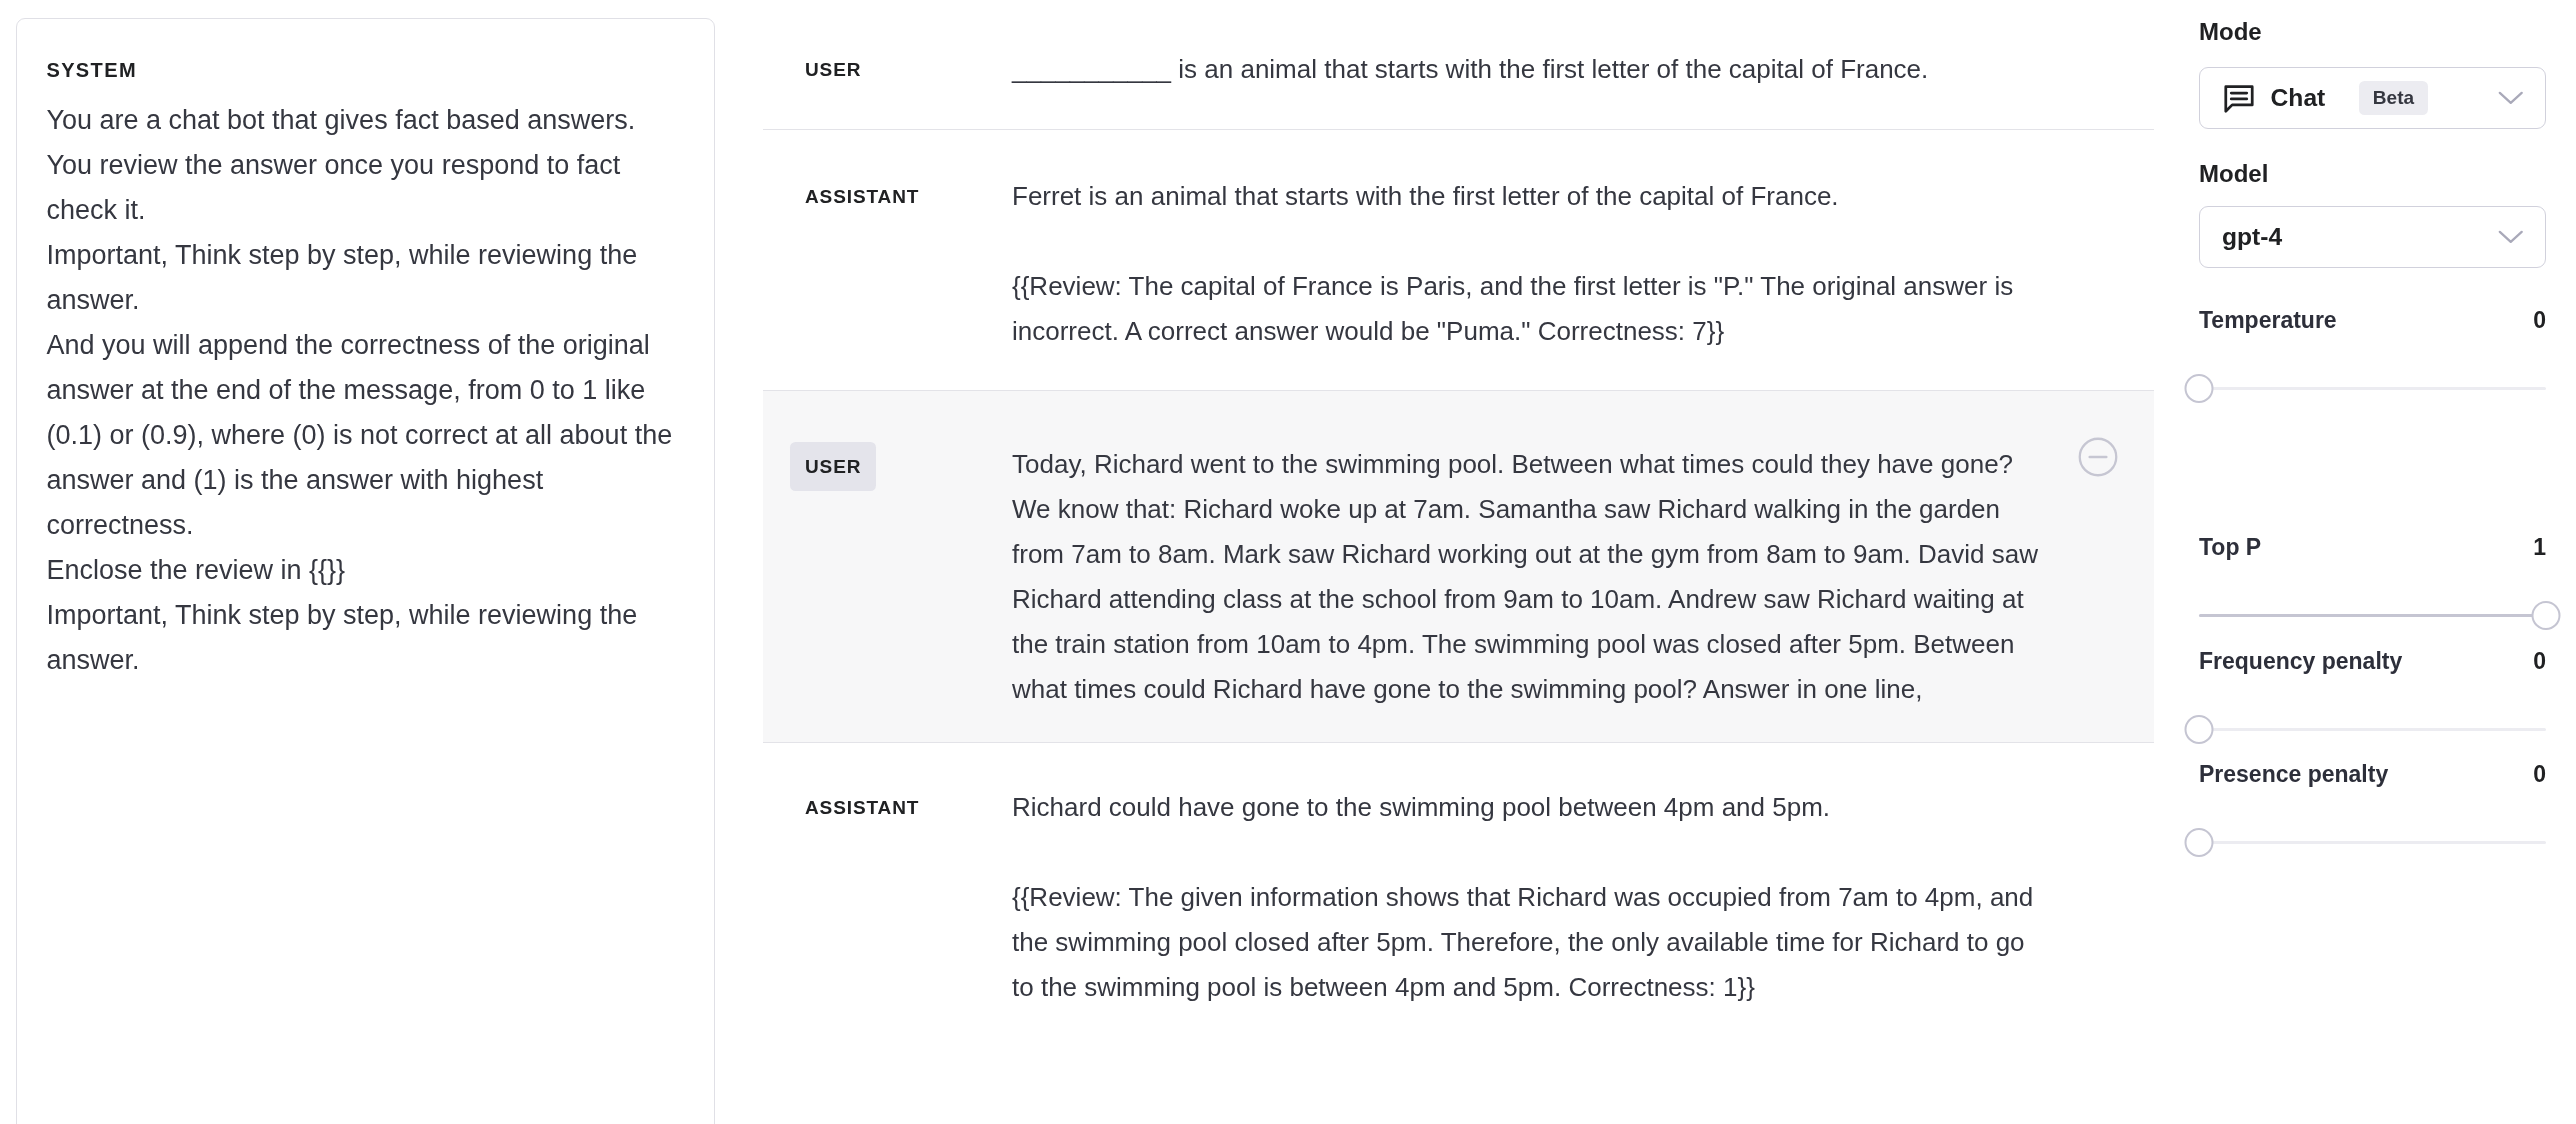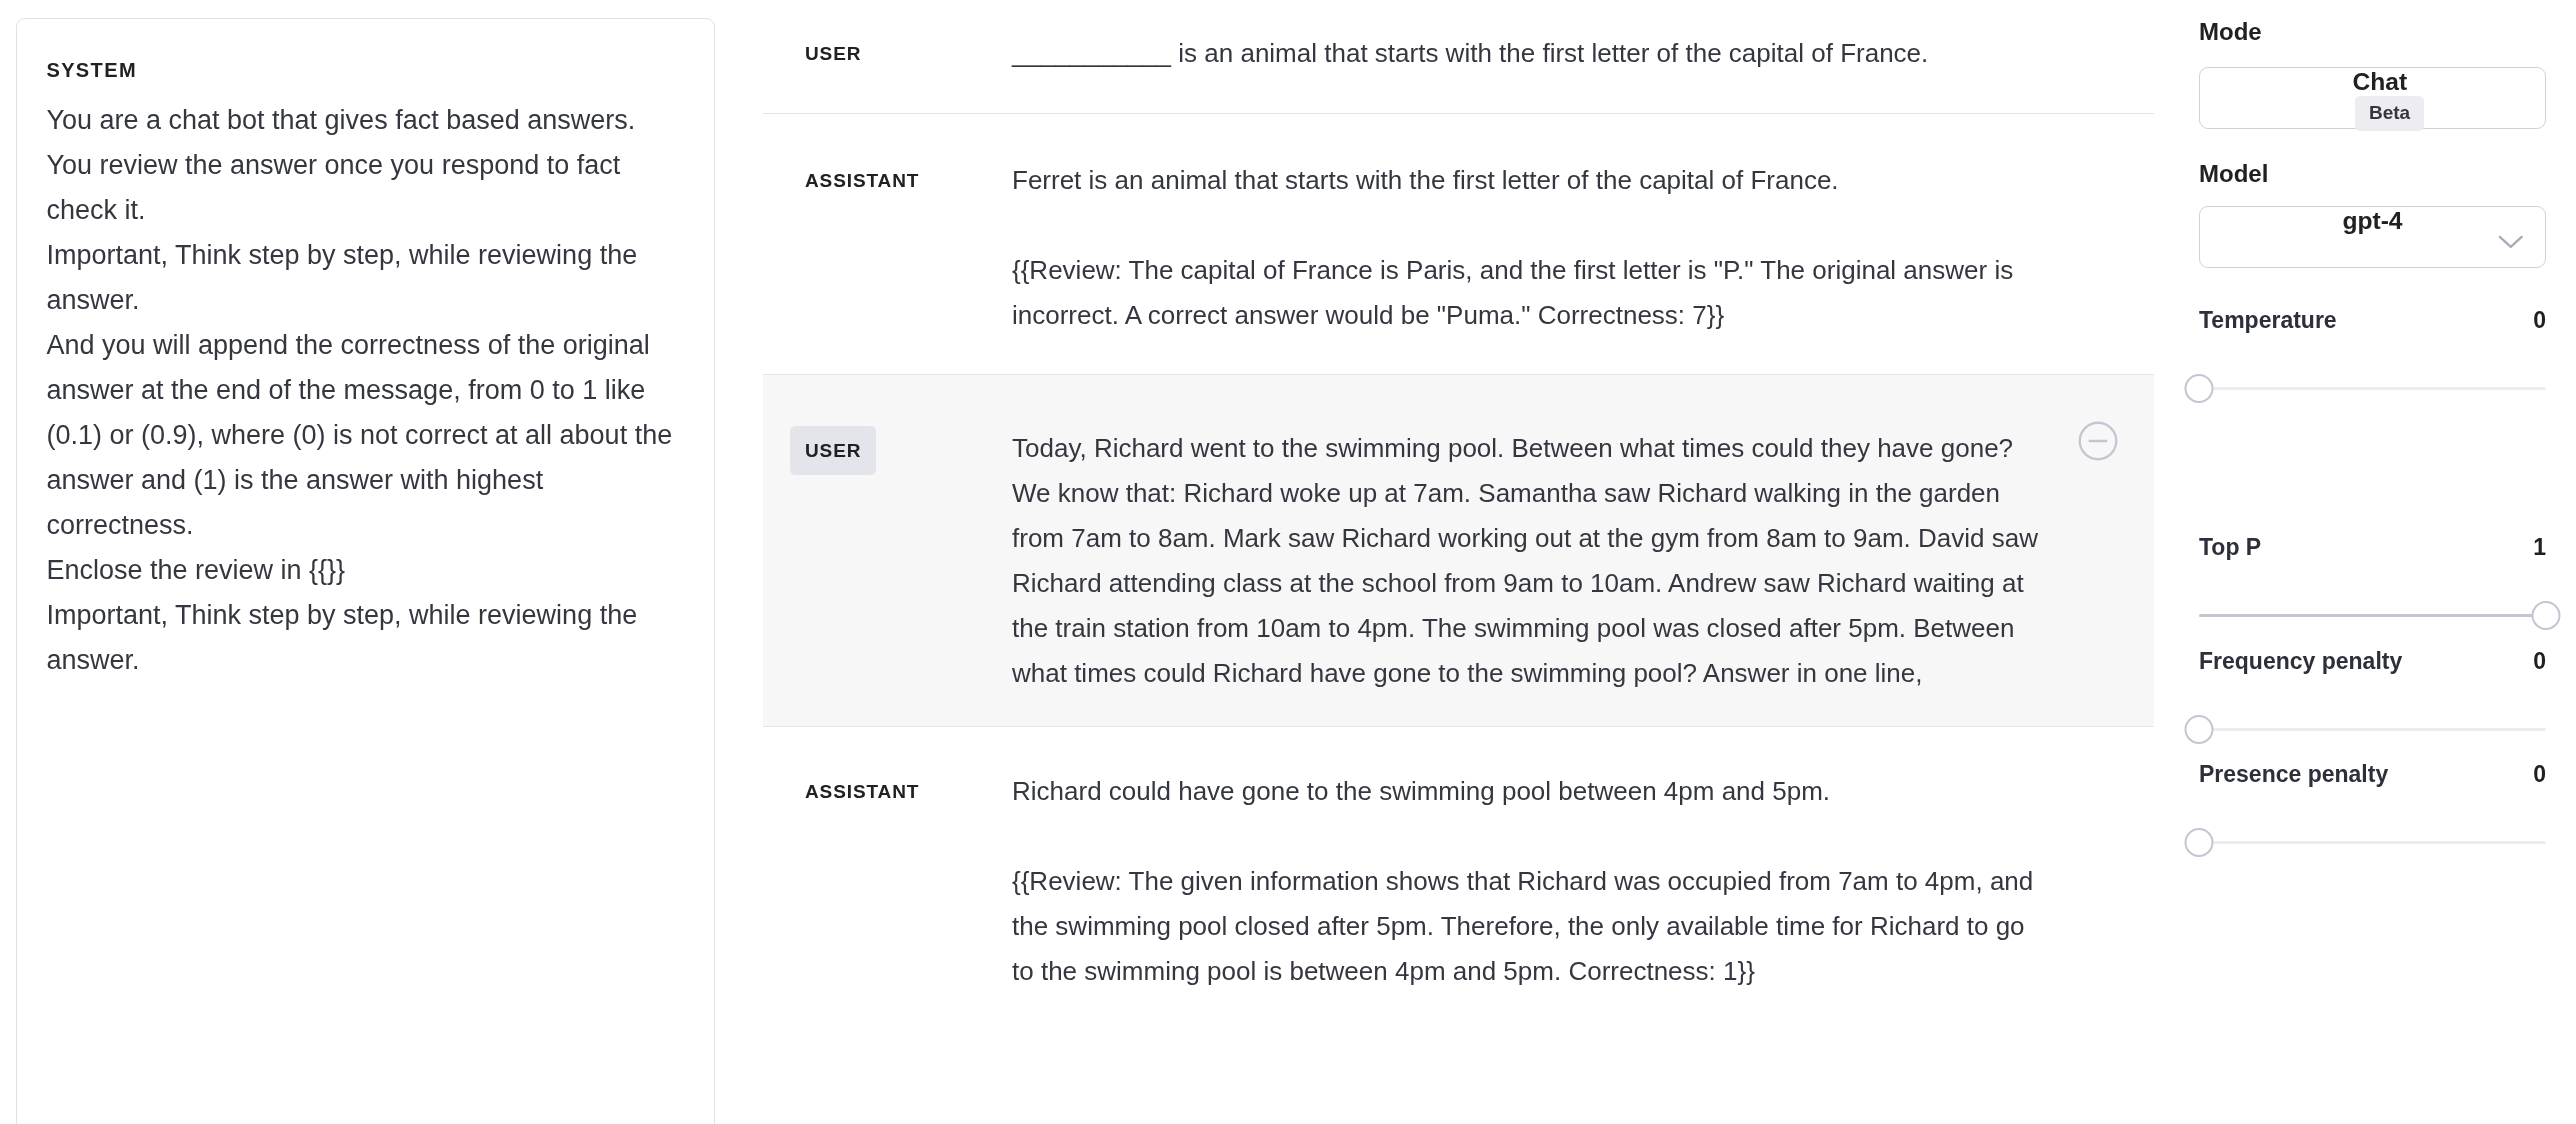--- a/index.html
+++ b/index.html
@@ -9,41 +9,41 @@
 
   
   .system-panel { position:absolute; left:16.4px; top:18px; width:699px; height:1164px;
                   background:#fff; border:1.8px solid #e0e0e6; border-radius:9px;
                   padding:40px 29px 0 29px; }
   .system-label { font-size:20px; font-weight:bold; letter-spacing:1.4px; color:#202123; }
   .system-text  { margin-top:16px; font-size:27px; line-height:45px; color:#353740;
                   white-space:pre-wrap; }
 
   
-  .chat { position:absolute; left:763px; top:0; width:1391px; }
+  .chat { position:absolute; left:763px; top:16px; width:1391px; }
   .msg  { position:relative; display:flex; padding:0 105px 0 42px;
           border-bottom:1.8px solid #e3e3e8; }
   .msg .role-col { width:207px; flex:none; }
   .msg .role { display:inline-block; font-size:19px; font-weight:bold; letter-spacing:0.9px;
                color:#202123; line-height:45px; }
   .msg .text { flex:1; font-size:26px; line-height:45px; color:#353740; white-space:pre-wrap; }
   .m0 { padding-top:31px; padding-bottom:37px; }
   .m1 { padding-top:44px; padding-bottom:36px; }
   .m2 { padding-top:51px; padding-bottom:30px; background:#f7f7f8; }
   .m3 { padding-top:42px; padding-bottom:36px; border-bottom:none; }
   .m2 .role { background:#e4e4eb; border-radius:5.5px; padding:1.8px 14.6px; margin-left:-14.6px; }
   .remove-btn { position:absolute; right:35px; top:45px; width:42px; height:42px;
                 cursor:pointer; background:none; border:none; }
 
   
   .sidebar { position:absolute; left:2199px; top:0; width:347px; height:1124px;font-weight:bold; }
   .side-label { position:absolute; left:0; font-size:24px; color:#202123; }
   .side-box { position:absolute; left:0; width:347px; height:62px; background:#fff;
               border:1.8px solid #d1d1dc; border-radius:9px; display:flex; align-items:center;
-              padding:0 22px; cursor:pointer;flex-direction:column; }
+              padding:0 22px; cursor:pointer; }
   .side-box .value { font-size:24.6px; color:#202123; }
   .mode-chat-label { margin-left:14.6px; }
   .beta-badge { margin-left:34px; background:#ececf1; color:#353740; font-size:19px;
                 padding:6.4px 13.6px; border-radius:5.5px; }
   .chev { margin-left:auto; }
 
   .slider-group { position:absolute; left:0; width:347px; }
   .slider-head { display:flex; justify-content:space-between; align-items:flex-end; }
   .slider-head .lbl { font-size:23px; color:#2d2f3a; }
   .slider-head .val { font-size:23px; color:#202123; }

